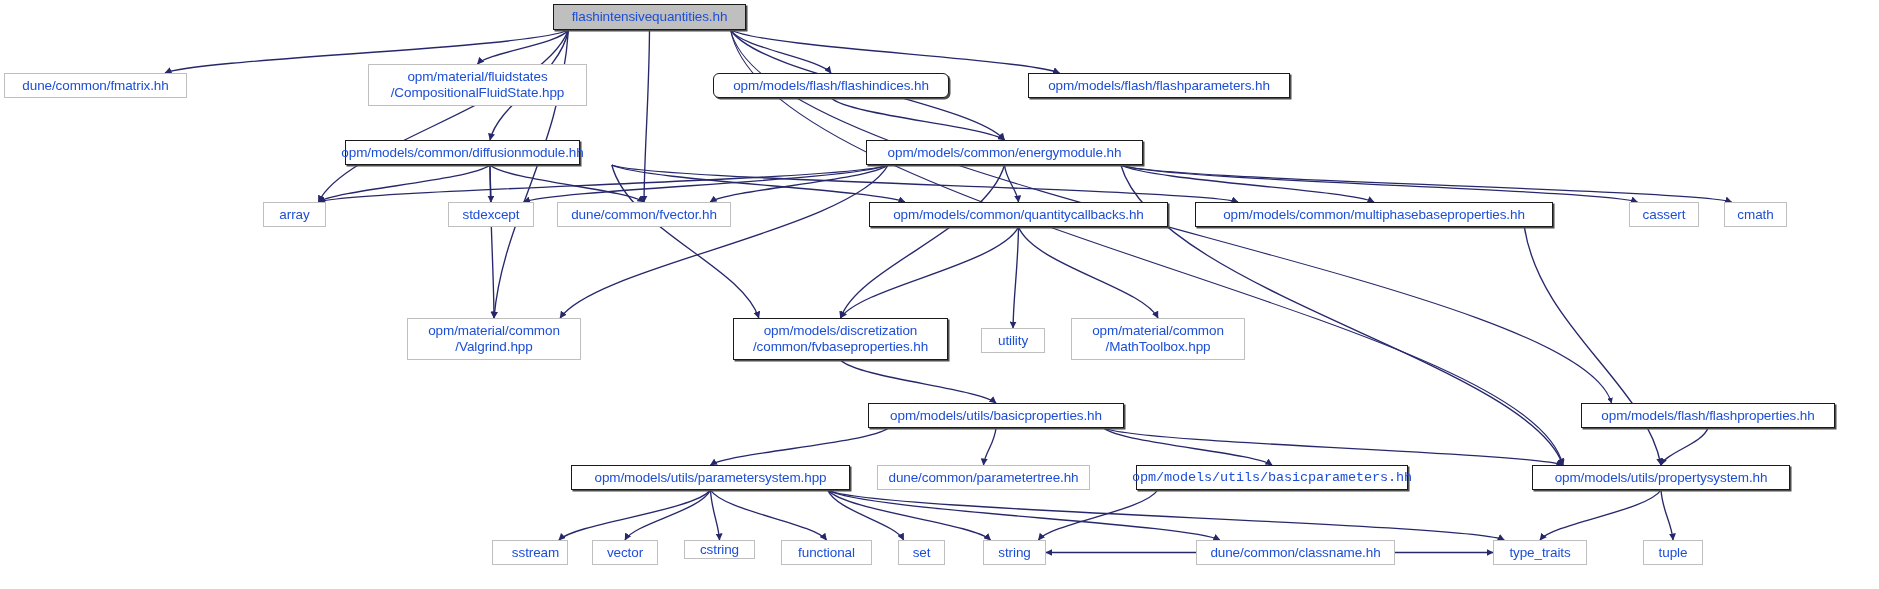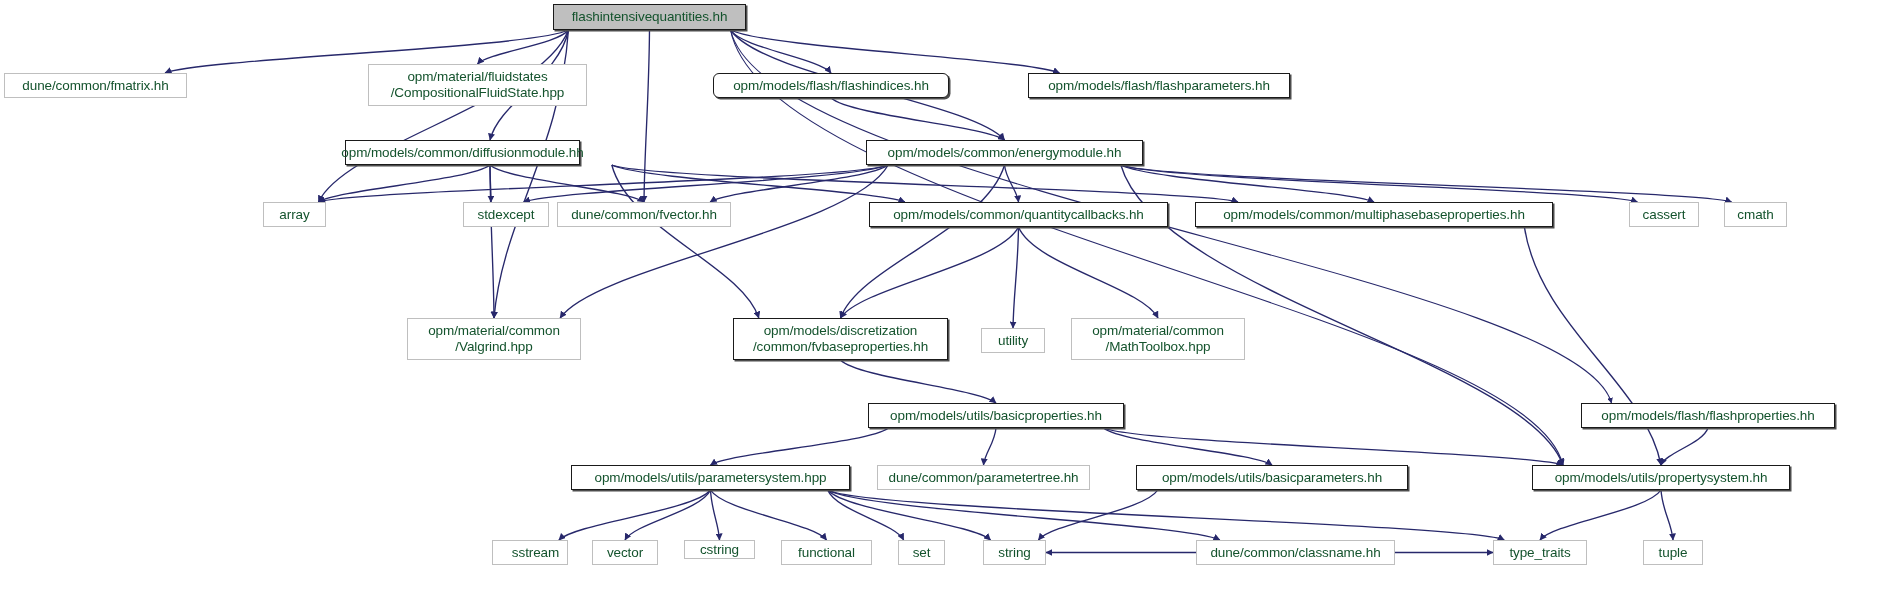--- a/index.html
+++ b/index.html
@@ -24,21 +24,21 @@
     height: 589px;
     pointer-events: none;
   }
   .node {
     position: absolute;
     box-sizing: border-box;
     display: flex;
     align-items: center;
     justify-content: center;
     text-align: center;
-    color: #14532d;
+    color: #1d4ed8;
     background: #ffffff;
     border: 1px solid #bfbfbf;
     font-size: 13.5px;
     line-height: 1.18;
     white-space: pre-line;
     letter-spacing: -0.1px;
     padding: 0 5px;
     z-index: 2;
   }
   .node.strong {
@@ -119,38 +119,38 @@
   <div id="node-layer">
       <div class="node root" style="left: 553px; top: 4px; width: 193px; height: 26px;">flashintensivequantities.hh</div>
       <div class="node" style="left: 4px; top: 73px; width: 183px; height: 25px;">dune/common/fmatrix.hh</div>
       <div class="node" style="left: 368px; top: 64px; width: 219px; height: 42px;">opm/material/fluidstates
 /CompositionalFluidState.hpp</div>
       <div class="node strong" style="left: 713px; top: 73px; width: 236px; height: 25px; border-radius: 6px;">opm/models/flash/flashindices.hh</div>
       <div class="node strong" style="left: 1028px; top: 73px; width: 262px; height: 25px;">opm/models/flash/flashparameters.hh</div>
       <div class="node strong" style="left: 345px; top: 140px; width: 235px; height: 25px;">opm/models/common/diffusionmodule.hh</div>
       <div class="node strong" style="left: 866px; top: 140px; width: 277px; height: 25px;">opm/models/common/energymodule.hh</div>
       <div class="node" style="left: 263px; top: 202px; width: 63px; height: 25px;">array</div>
-      <div class="node" style="left: 448px; top: 202px; width: 86px; height: 25px; margin-left: 15px;">stdexcept</div>
+      <div class="node" style="left: 448px; top: 202px; width: 86px; height: 25px;">stdexcept</div>
       <div class="node" style="left: 557px; top: 202px; width: 174px; height: 25px;">dune/common/fvector.hh</div>
       <div class="node strong" style="left: 869px; top: 202px; width: 299px; height: 25px;">opm/models/common/quantitycallbacks.hh</div>
       <div class="node strong" style="left: 1195px; top: 202px; width: 358px; height: 25px;">opm/models/common/multiphasebaseproperties.hh</div>
       <div class="node" style="left: 1629px; top: 202px; width: 70px; height: 25px;">cassert</div>
       <div class="node" style="left: 1724px; top: 202px; width: 63px; height: 25px;">cmath</div>
       <div class="node" style="left: 407px; top: 318px; width: 174px; height: 42px;">opm/material/common
 /Valgrind.hpp</div>
       <div class="node strong" style="left: 733px; top: 318px; width: 215px; height: 42px;">opm/models/discretization
 /common/fvbaseproperties.hh</div>
       <div class="node" style="left: 981px; top: 328px; width: 64px; height: 25px;">utility</div>
       <div class="node" style="left: 1071px; top: 318px; width: 174px; height: 42px;">opm/material/common
 /MathToolbox.hpp</div>
       <div class="node strong" style="left: 868px; top: 403px; width: 256px; height: 25px;">opm/models/utils/basicproperties.hh</div>
       <div class="node strong" style="left: 1581px; top: 403px; width: 254px; height: 25px;">opm/models/flash/flashproperties.hh</div>
       <div class="node strong" style="left: 571px; top: 465px; width: 279px; height: 25px;">opm/models/utils/parametersystem.hpp</div>
       <div class="node" style="left: 877px; top: 465px; width: 213px; height: 25px;">dune/common/parametertree.hh</div>
-      <div class="node strong" style="left: 1136px; top: 465px; width: 272px; height: 25px;">opm/models/utils/basicparameters.hh</div>
+      <div class="node strong" style="left: 1136px; top: 465px; width: 272px; height: 25px; font-family: Liberation Mono, monospace;">opm/models/utils/basicparameters.hh</div>
       <div class="node strong" style="left: 1532px; top: 465px; width: 258px; height: 25px;">opm/models/utils/propertysystem.hh</div>
       <div class="node" style="left: 492px; top: 540px; width: 76px; height: 25px; padding-left: 16px;">sstream</div>
       <div class="node" style="left: 592px; top: 540px; width: 66px; height: 25px;">vector</div>
       <div class="node" style="left: 684px; top: 540px; width: 71px; height: 19px;">cstring</div>
       <div class="node" style="left: 781px; top: 540px; width: 91px; height: 25px;">functional</div>
       <div class="node" style="left: 898px; top: 540px; width: 47px; height: 25px;">set</div>
       <div class="node" style="left: 983px; top: 540px; width: 63px; height: 25px; text-align: right;">string</div>
       <div class="node" style="left: 1196px; top: 540px; width: 199px; height: 25px;">dune/common/classname.hh</div>
       <div class="node" style="left: 1493px; top: 540px; width: 94px; height: 25px;">type_traits</div>
       <div class="node" style="left: 1643px; top: 540px; width: 60px; height: 25px;">tuple</div>

